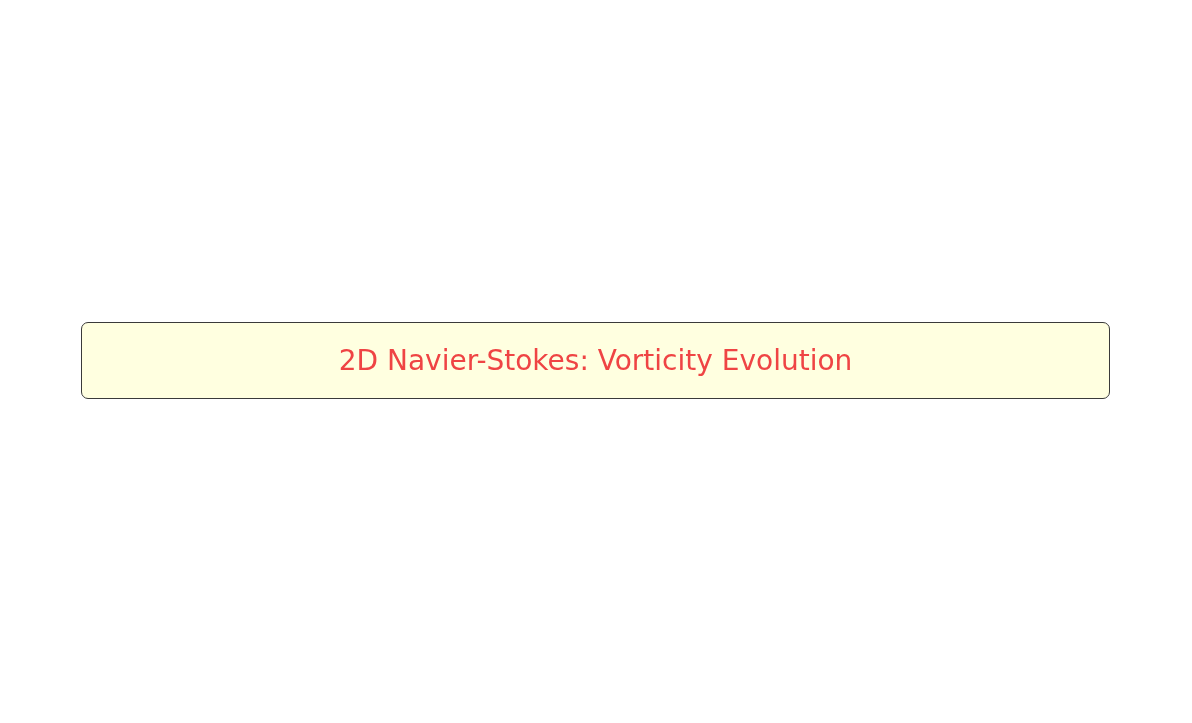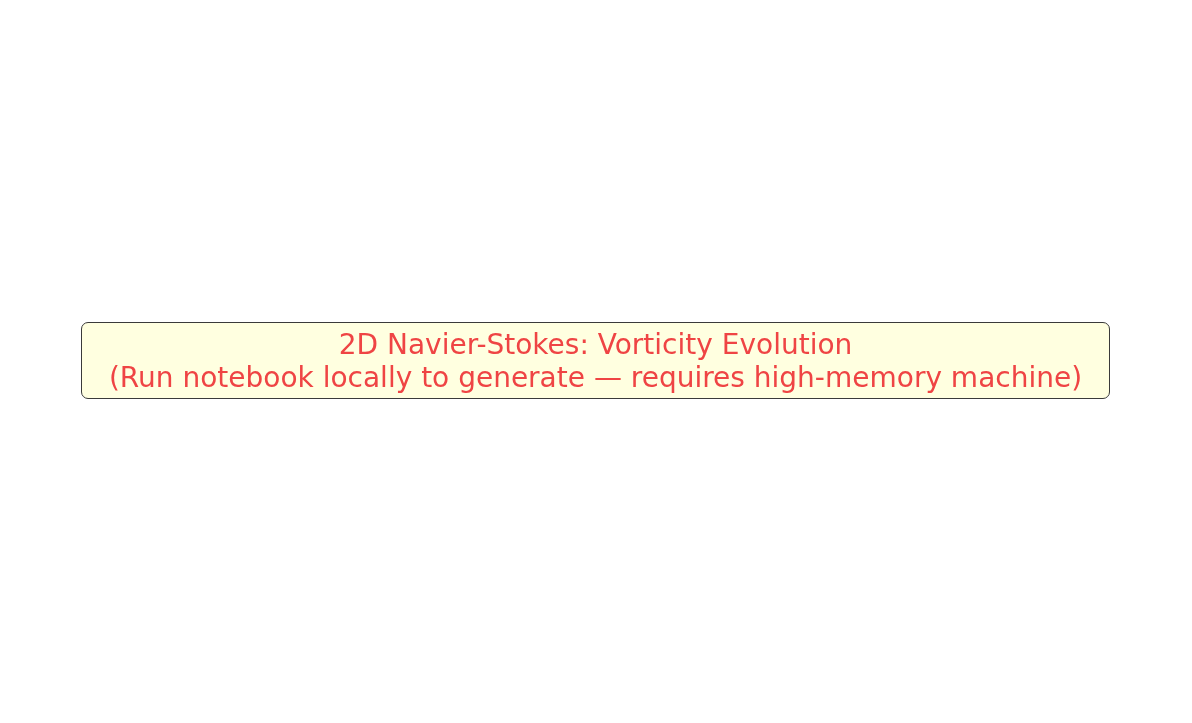--- a/index.html
+++ b/index.html
@@ -39,15 +39,14 @@
       white-space: nowrap;
       text-align: center;
     }
   </style>
 </head>
 <body>
 
 <div class="canvas">
   <div class="notice-box">
     <div class="notice-line">2D Navier-Stokes: Vorticity Evolution</div>
-    <div class="notice-line">(Run notebook locally to generate — requires high-memory machine)</div>
   </div>
 </div>
 
 </body></html>

